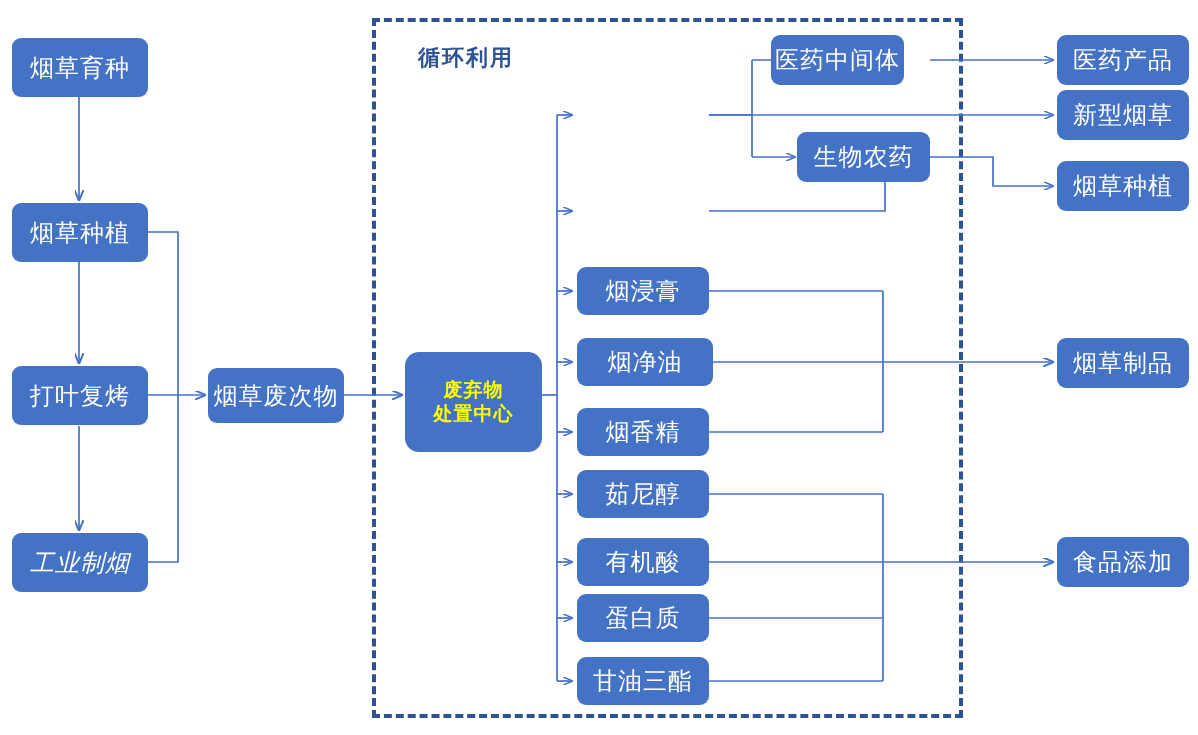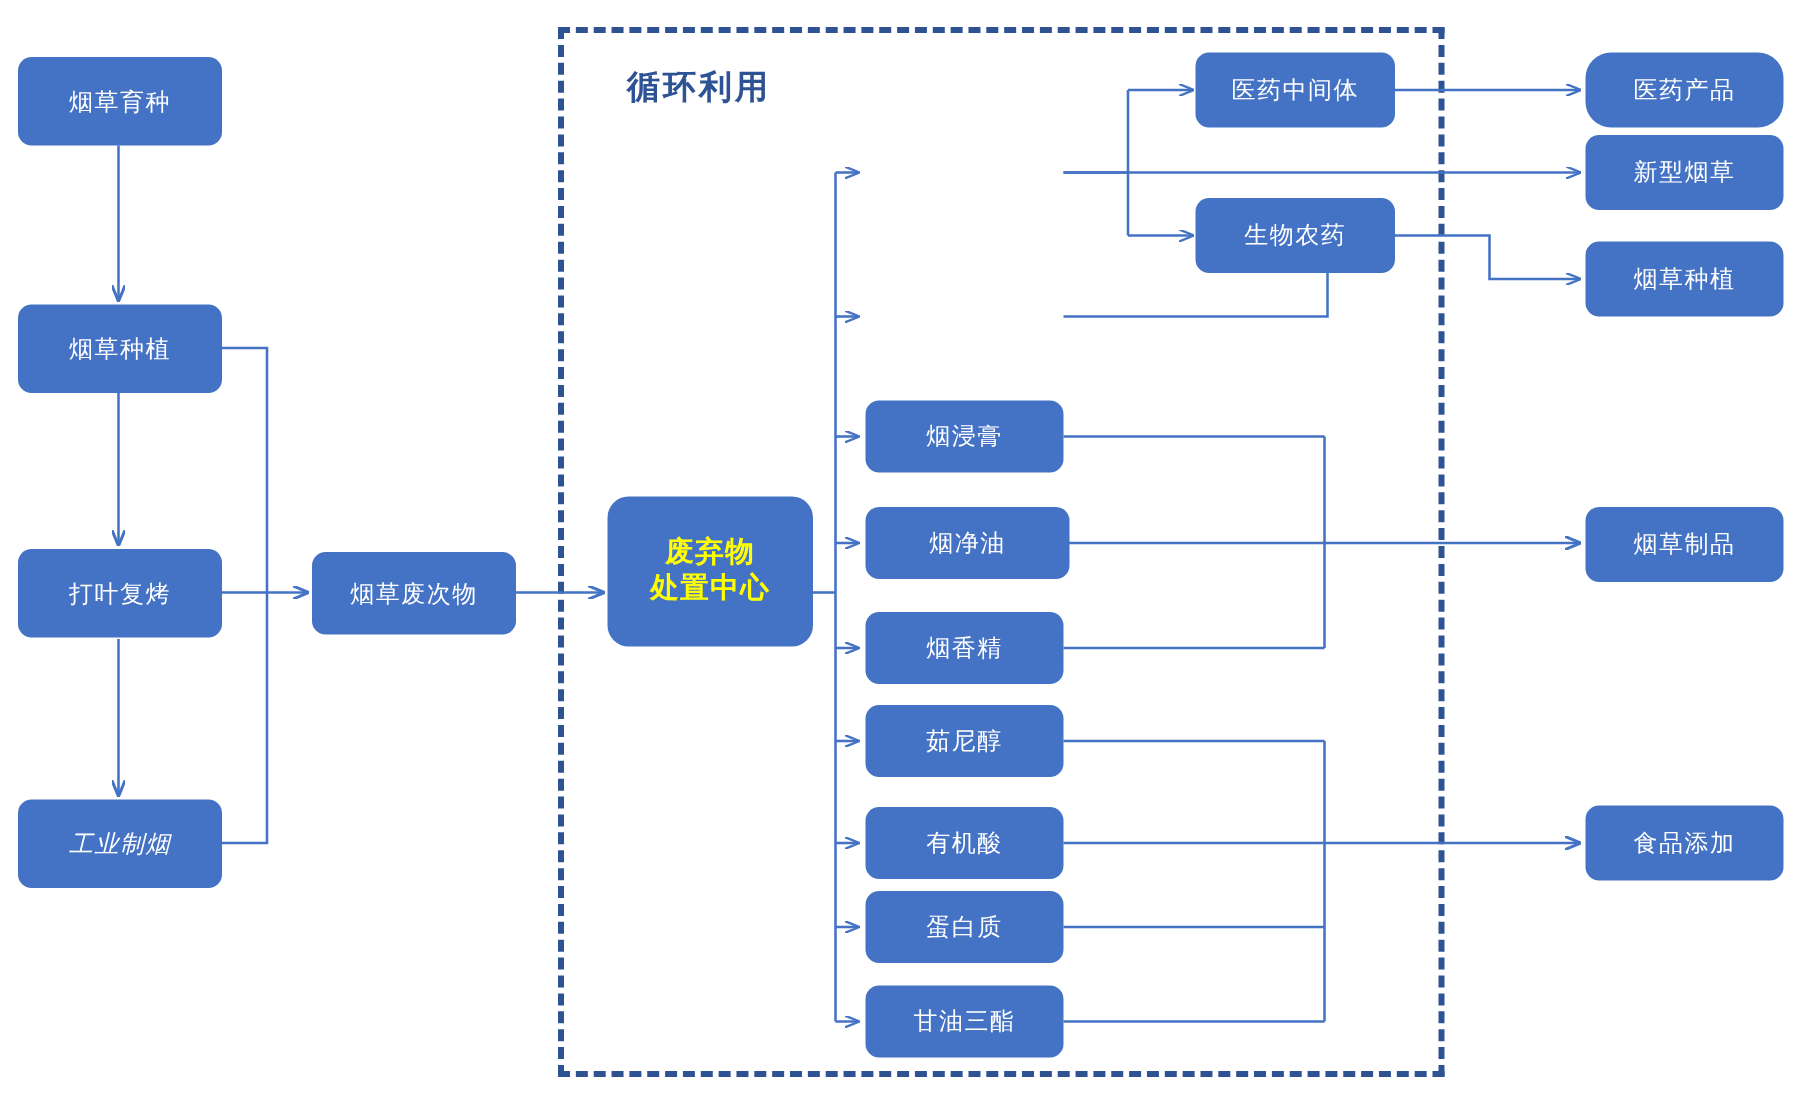--- a/index.html
+++ b/index.html
@@ -9,21 +9,21 @@
   svg.layer{position:absolute;left:0;top:0;width:1198px;height:735px;pointer-events:none;}
   .node{
     position:absolute;
     background:#4472C4;
     color:#ffffff;
     border-radius:9px;
     display:flex;
     align-items:center;
     justify-content:center;
     text-align:center;
-    font-size:16px;
+    font-size:24px;
     line-height:1.25;
     letter-spacing:1px;
     box-sizing:border-box;
     white-space:pre-line;
     user-select:none;
   }
   .node.hub{
     color:#FFFF00;
     font-weight:bold;
     border-radius:14px;
@@ -116,44 +116,44 @@
   <div class="node" style="left:12px;top:38px;width:136px;height:59px;">烟草育种</div>
 
   <div class="node" style="left:12px;top:203px;width:136px;height:59px;">烟草种植</div>
 
   <div class="node" style="left:12px;top:366px;width:136px;height:59px;">打叶复烤</div>
 
   <div class="node" style="left:12px;top:533px;width:136px;height:59px;font-style:italic;">工业制烟</div>
 
   <div class="node" style="left:208px;top:368px;width:136px;height:55px;">烟草废次物</div>
 
-  <div class="node hub" style="left:405px;top:331px;width:137px;height:100px;">废弃物
+  <div class="node hub" style="left:405px;top:352px;width:137px;height:100px;">废弃物
 处置中心</div>
 
 
 
   <div class="node" style="left:577px;top:267px;width:132px;height:48px;">烟浸膏</div>
 
   <div class="node" style="left:577px;top:338px;width:136px;height:48px;">烟净油</div>
 
   <div class="node" style="left:577px;top:408px;width:132px;height:48px;">烟香精</div>
 
   <div class="node" style="left:577px;top:470px;width:132px;height:48px;">茹尼醇</div>
 
   <div class="node" style="left:577px;top:538px;width:132px;height:48px;">有机酸</div>
 
   <div class="node" style="left:577px;top:594px;width:132px;height:48px;">蛋白质</div>
 
   <div class="node" style="left:577px;top:657px;width:132px;height:48px;">甘油三酯</div>
 
-  <div class="node" style="left:797px;top:35px;width:133px;height:50px;">医药中间体</div>
+  <div class="node" style="left:771px;top:35px;width:133px;height:50px;">医药中间体</div>
 
   <div class="node" style="left:797px;top:132px;width:133px;height:50px;">生物农药</div>
 
-  <div class="node" style="left:1057px;top:35px;width:132px;height:50px;border-radius:17px;">医药产品</div>
+  <div class="node" style="left:1057px;top:35px;width:132px;height:50px;">医药产品</div>
 
   <div class="node" style="left:1057px;top:90px;width:132px;height:50px;">新型烟草</div>
 
   <div class="node" style="left:1057px;top:161px;width:132px;height:50px;">烟草种植</div>
 
   <div class="node" style="left:1057px;top:338px;width:132px;height:50px;">烟草制品</div>
 
   <div class="node" style="left:1057px;top:537px;width:132px;height:50px;">食品添加</div>
 
 </div>

